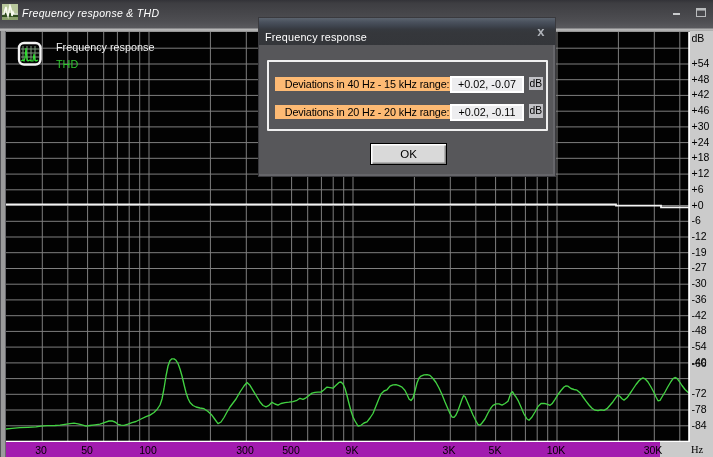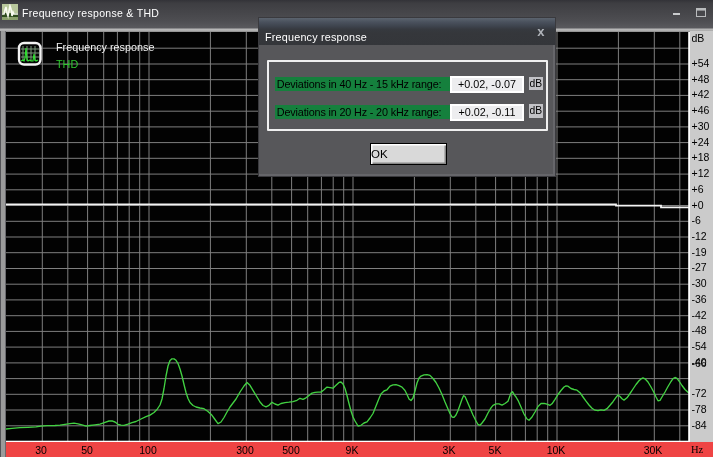--- a/index.html
+++ b/index.html
@@ -1,48 +1,48 @@
 <!DOCTYPE html>
 <html><head><meta charset="utf-8"><title>Frequency response &amp; THD</title>
 <style>
 html,body{margin:0;padding:0;background:#000;}
 #win{position:relative;width:713px;height:457px;overflow:hidden;
   font-family:"Liberation Sans",sans-serif;background:#cbcbcb;}
 #titlebar{position:absolute;left:0;top:0;width:713px;height:28px;
-  background:linear-gradient(180deg,#333338 0%,#3e3e42 12%,#46464a 45%,#4e4e52 75%,#5a5a5e 100%);}
+  background:linear-gradient(180deg,#333338 0%,#3e3e42 12%,#46464a 45%,#4e4e52 75%,#5a5a5e 100%);font-style:italic;}
 #titletxt{position:absolute;left:22px;top:7px;color:#fff;font-size:10.5px;letter-spacing:0.3px;}
 #frameline{position:absolute;left:0;top:28px;width:713px;height:3.5px;
   background:linear-gradient(180deg,#6f6f73 0%,#b8b8b8 35%,#a8a8a8 80%,#777 100%);}
 #leftframe{position:absolute;left:0;top:31px;width:6px;height:426px;
   background:#9b9b9b;border-left:1px solid #535357;border-right:1px solid #6a6a6e;box-sizing:border-box;}
 #rightstrip{position:absolute;left:690px;top:31px;width:23px;height:411px;background:#cbcbcb;}
-#bottomstrip{position:absolute;left:6px;top:442px;width:707px;height:15px;background:#ef4444;}
+#bottomstrip{position:absolute;left:6px;top:442px;width:654px;height:15px;background:#a21caf;}
 .dbl{position:absolute;left:1.5px;width:22px;height:13px;font-size:10.5px;color:#000;line-height:13px;}
 .fl{position:absolute;top:1.5px;transform:translateX(-50%);font-size:10.5px;color:#000;}
 .fl2{position:absolute;top:1.5px;left:685px;font-size:10.5px;color:#000;font-family:Liberation Serif, serif;}
 #plot{position:absolute;left:6px;top:31.5px;}
 #dialog{position:absolute;left:258px;top:16.5px;width:298px;height:160px;background:#57575a;
   border:1px solid #3a3a3e;box-sizing:border-box;box-shadow:inset -2px -2px 0 #66666a;}
 #dtitle{position:absolute;left:0;top:0;width:100%;height:27px;
   background:linear-gradient(180deg,#5c646f 0%,#4a515d 15%,#3e444e 30%,#36393f 42%,#35373b 55%,#34363a 100%);}
 #dtitletxt{position:absolute;left:6px;top:13.5px;color:#fff;font-size:10.8px;letter-spacing:0.2px;}
 #dx{position:absolute;right:10.5px;top:7.5px;color:#b0b4ba;font-size:13px;font-weight:bold;
   font-family:"Liberation Sans",sans-serif;line-height:13px;}
 #groupbox{position:absolute;left:8px;top:42px;width:281px;height:71px;border:2px solid #f0f0f0;
   border-radius:1px;box-sizing:border-box;}
-.chip{position:absolute;left:15.8px;width:173px;height:14px;background:#15803d;color:#000;
-  font-size:10.8px;line-height:14px;padding-left:2px;white-space:nowrap;letter-spacing:-0.15px;}
+.chip{position:absolute;left:15.8px;width:173px;height:14px;background:#fdba74;color:#000;
+  font-size:10.8px;line-height:14px;padding-left:10px;white-space:nowrap;letter-spacing:-0.15px;}
 .vbox{position:absolute;left:191px;width:74px;height:17.5px;background:#ededef;
   border:2px solid #fff;box-sizing:border-box;color:#000;font-size:10.8px;text-align:center;line-height:13.5px;}
 .dbc{position:absolute;left:269.8px;width:14px;height:13.5px;background:#c2c2c6;color:#000;
   font-size:10.3px;text-align:center;line-height:13.5px;}
 #okbtn{position:absolute;left:111px;top:125.5px;width:77px;height:22px;background:#d9d9d9;
   border:1px solid #000;box-sizing:border-box;
   box-shadow:inset 1.5px 1.5px 0 #fff,inset -1.5px -1.5px 0 #878787;
-  color:#000;font-size:11.5px;line-height:20px;}
+  color:#000;font-size:11.5px;text-align:center;line-height:20px;}
 </style></head>
 <body>
 <div id="win">
 <div id="titlebar">
  <svg width="16" height="16" style="position:absolute;left:2px;top:4px" viewBox="0 0 16 16">
   <rect x="0" y="0" width="16" height="16" fill="#b8c79c"></rect>
   <rect x="0" y="9" width="16" height="4" fill="#2e4c1e"></rect>
   <rect x="0" y="13" width="16" height="3" fill="#8aa06c"></rect>
   <polyline points="0,10 2,10 3,6 4,3 5,9 6,12 7,7 8,2 9,5 10,12 11,8 12,10 13,10 16,10" fill="none" stroke="#f8faf0" stroke-width="1.6"></polyline>
  </svg>

